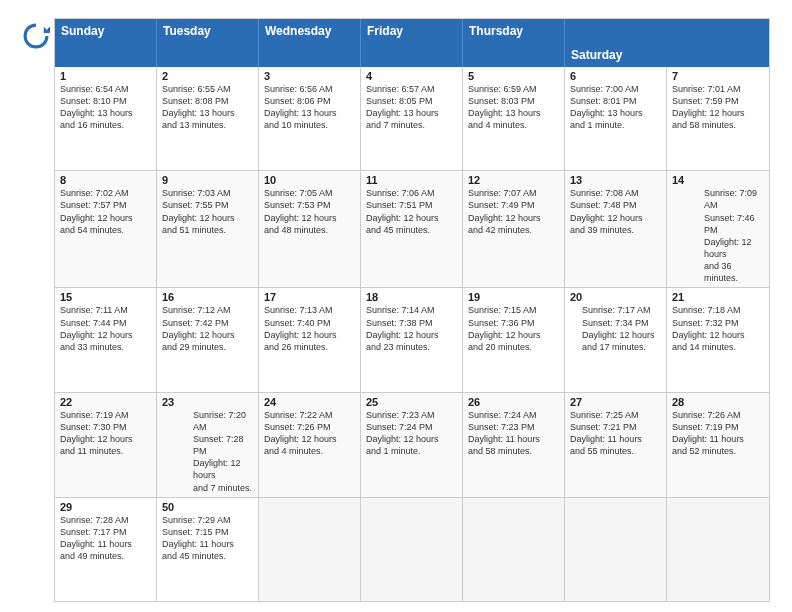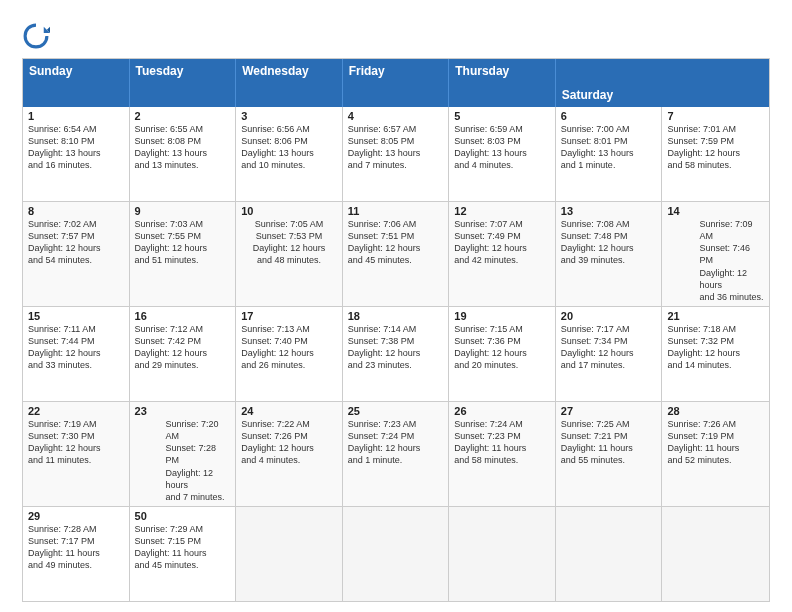--- a/index.html
+++ b/index.html
@@ -8,21 +8,21 @@
       background: #fff;
       width: 792px;
       height: 612px;
       overflow: hidden;
     }
     .page {
       width: 792px;
       height: 612px;
       padding: 18px 22px 10px 22px;
       display: flex;
-      flex-direction: column;
+      flex-direction: row;
     }
     .header {
       display: flex;
       align-items: flex-start;
       justify-content: space-between;
       margin-bottom: 8px;
     }
     .logo {
       display: flex;
       align-items: center;
@@ -212,21 +212,21 @@
           </div>
           <div class="cal-cell shade">
             <span class="day-num">9</span>
             <div class="cell-text" style="white-space: pre-line;">Sunrise: 7:03 AM
 Sunset: 7:55 PM
 Daylight: 12 hours
 and 51 minutes.</div>
           </div>
           <div class="cal-cell shade">
             <span class="day-num">10</span>
-            <div class="cell-text" style="white-space: pre-line; text-align: center;">Sunrise: 7:05 AM
+            <div class="cell-text" style="white-space: pre-line;">Sunrise: 7:05 AM
 Sunset: 7:53 PM
 Daylight: 12 hours
 and 48 minutes.</div>
           </div>
           <div class="cal-cell shade">
             <span class="day-num">11</span>
             <div class="cell-text" style="white-space: pre-line;">Sunrise: 7:06 AM
 Sunset: 7:51 PM
 Daylight: 12 hours
 and 45 minutes.</div>
@@ -284,21 +284,21 @@
           </div>
           <div class="cal-cell">
             <span class="day-num">19</span>
             <div class="cell-text" style="white-space: pre-line;">Sunrise: 7:15 AM
 Sunset: 7:36 PM
 Daylight: 12 hours
 and 20 minutes.</div>
           </div>
           <div class="cal-cell">
             <span class="day-num">20</span>
-            <div class="cell-text" style="white-space: pre-line;">Sunrise: 7:17 AM
+            <div class="cell-text" style="white-space: pre-line; margin-left: 12px;">Sunrise: 7:17 AM
 Sunset: 7:34 PM
 Daylight: 12 hours
 and 17 minutes.</div>
           </div>
           <div class="cal-cell">
             <span class="day-num">21</span>
             <div class="cell-text" style="white-space: pre-line;">Sunrise: 7:18 AM
 Sunset: 7:32 PM
 Daylight: 12 hours
 and 14 minutes.</div>

